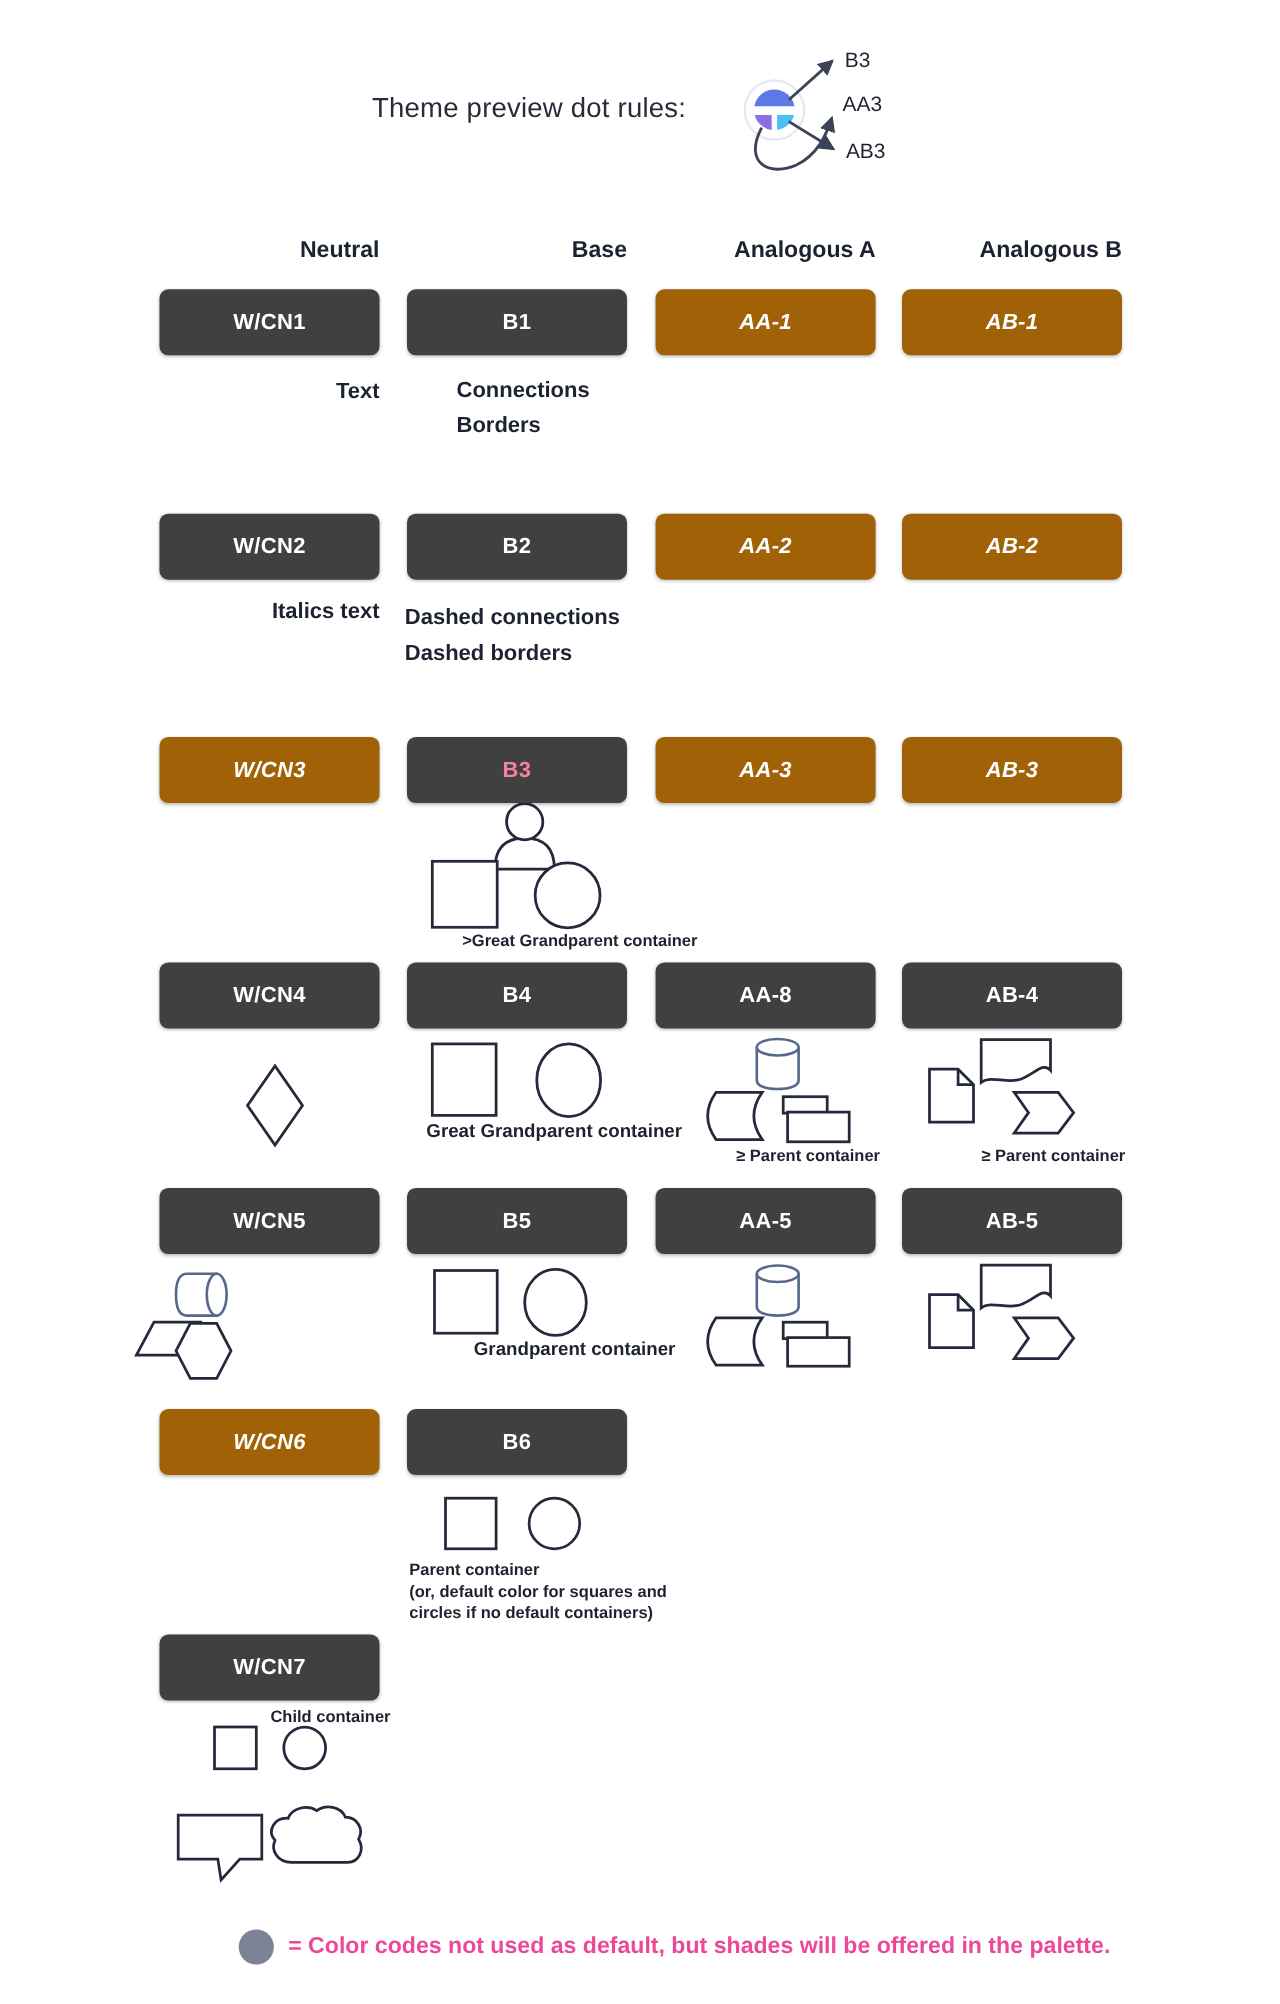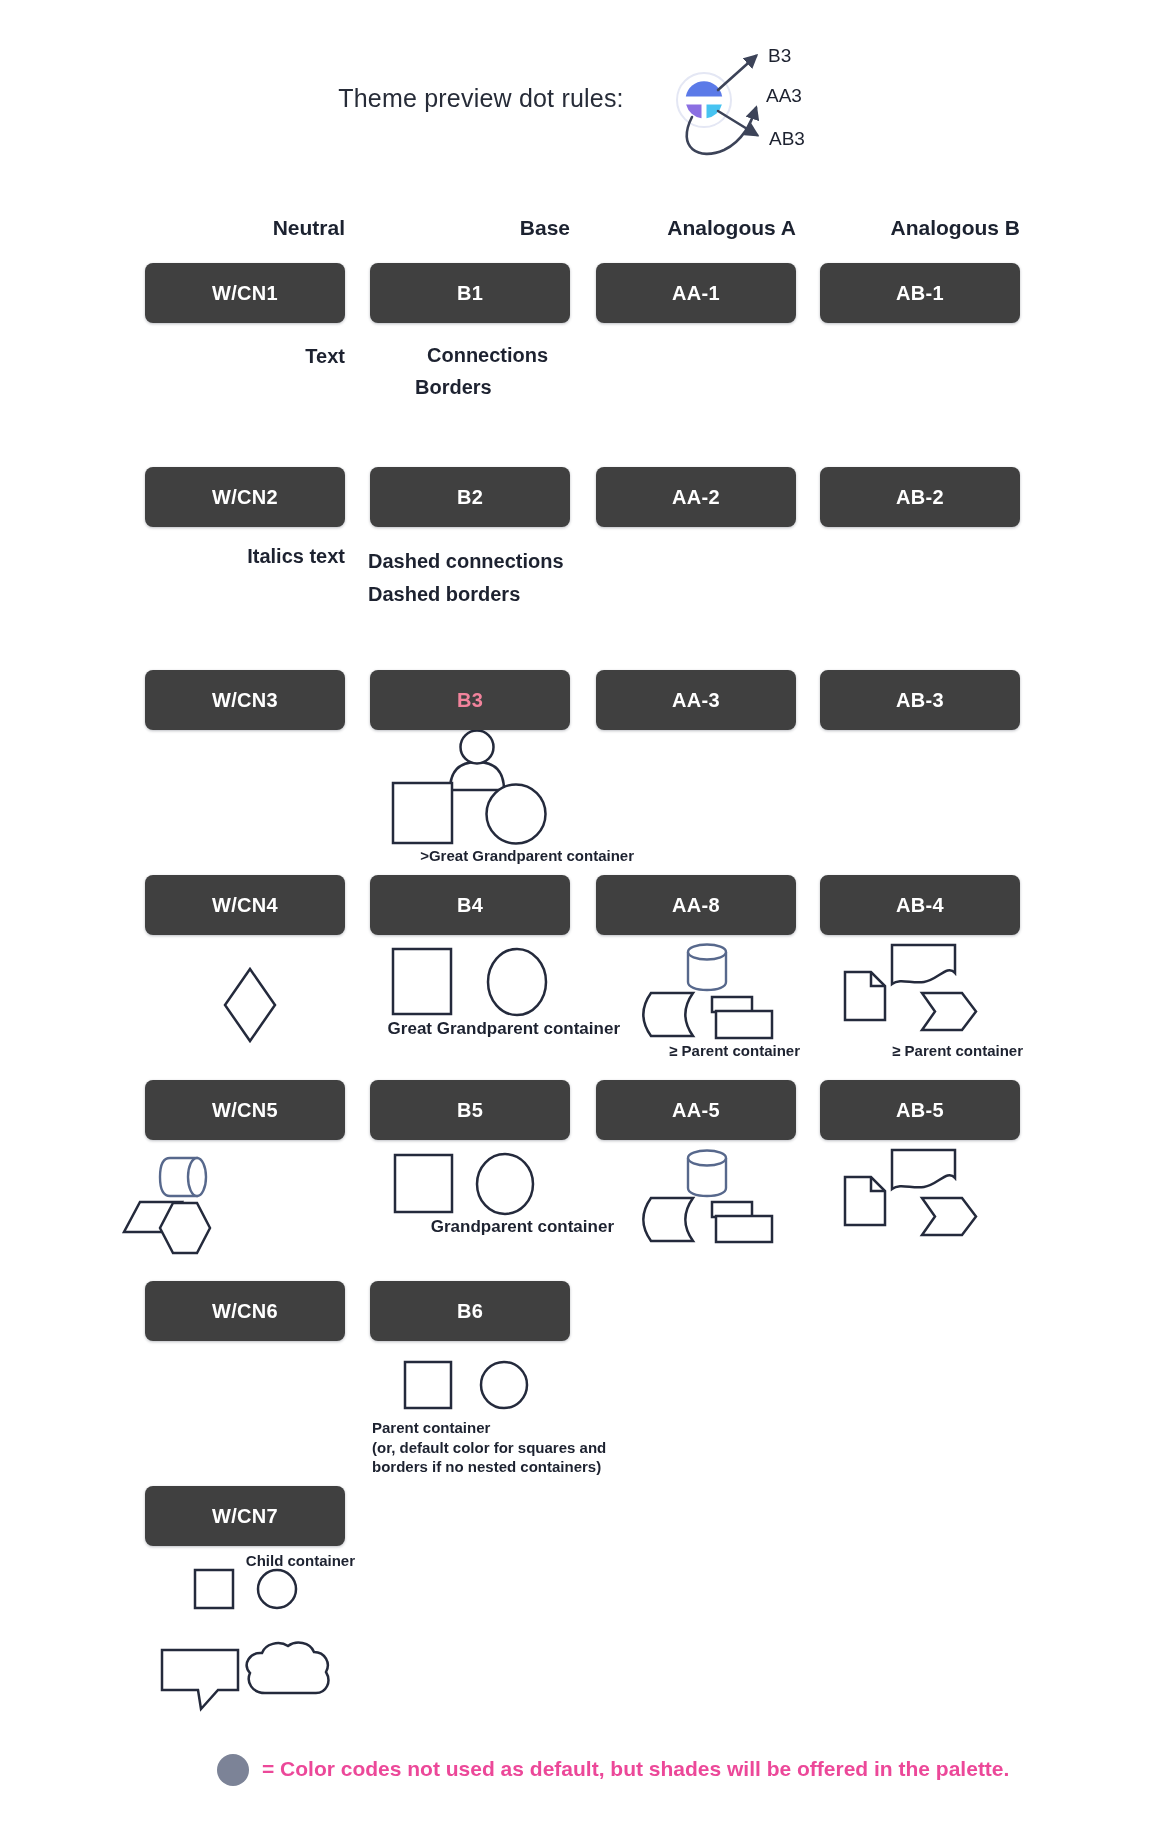--- a/index.html
+++ b/index.html
@@ -17,21 +17,21 @@
     position:absolute;top:216px;width:200px;text-align:right;
     font-size:21px;font-weight:700;color:#1c2230;
   }
   .sw{
     position:absolute;width:200px;height:60px;border-radius:8px;
     display:flex;align-items:center;justify-content:center;
     font-size:20px;font-weight:700;color:#ffffff;letter-spacing:.3px;
     box-shadow:0 1px 3px rgba(15,22,40,.28);
   }
   .dark{background:#404040;}
-  .slate{background:#404040;}
+  .slate{background:#a16207;font-style:italic;}
   .pink{color:#f2839c;}
   .c1{left:145px}.c2{left:370px}.c3{left:596px}.c4{left:820px}
   .r1{top:263px}.r2{top:467px}.r3{top:670px}.r4{top:875px}.r5{top:1080px}.r6{top:1281px}.r7{top:1486px}
   .cap{position:absolute;font-weight:700;color:#1d2230;}
   .cap-20{font-size:20px;}
   .cap-17{font-size:17px;}
   .cap-15{font-size:15px;}
   .center{text-align:right;}
   .legend-dot{
     position:absolute;left:217px;top:1754px;width:32px;height:32px;
@@ -174,35 +174,35 @@
   <div class="sw dark c2 r5">B5</div>
   <div class="sw dark c3 r5">AA-5</div>
   <div class="sw dark c4 r5">AB-5</div>
 
   <div class="sw slate c1 r6">W/CN6</div>
   <div class="sw dark c2 r6">B6</div>
 
   <div class="sw dark c1 r7">W/CN7</div>
 
   <div class="cap cap-20 center" style="left:145px;top:345px;width:200px">Text</div>
-  <div class="cap cap-20" style="left:427px;top:344px">Connections</div>
+  <div class="cap cap-20" style="left:415px;top:344px">Connections</div>
   <div class="cap cap-20" style="left:415px;top:376px">Borders</div>
 
   <div class="cap cap-20 center" style="left:145px;top:545px;width:200px">Italics text</div>
   <div class="cap cap-20" style="left:368px;top:550px">Dashed connections</div>
   <div class="cap cap-20" style="left:368px;top:583px">Dashed borders</div>
 
   <div class="cap cap-15 center" style="left:330px;top:847px;width:304px">&gt;Great Grandparent container</div>
   <div class="cap cap-17 center" style="left:320px;top:1019px;width:300px">Great Grandparent container</div>
   <div class="cap cap-15 center" style="left:600px;top:1042px;width:200px">≥ Parent container</div>
   <div class="cap cap-15 center" style="left:823px;top:1042px;width:200px">≥ Parent container</div>
   <div class="cap cap-17 center" style="left:314px;top:1217px;width:300px">Grandparent container</div>
 
   <div class="cap cap-15" style="left:372px;top:1419px">Parent container</div>
   <div class="cap cap-15" style="left:372px;top:1439px">(or, default color for squares and</div>
-  <div class="cap cap-15" style="left:372px;top:1458px">borders if no nested containers)</div>
+  <div class="cap cap-15" style="left:372px;top:1458px">circles if no default containers)</div>
 
   <div class="cap cap-15 center" style="left:155px;top:1552px;width:200px">Child container</div>
 
   <div class="legend-dot"></div>
   <div class="legend-text">= Color codes not used as default, but shades will be offered in the palette.</div>
 
 </div>
 
 </body></html>

